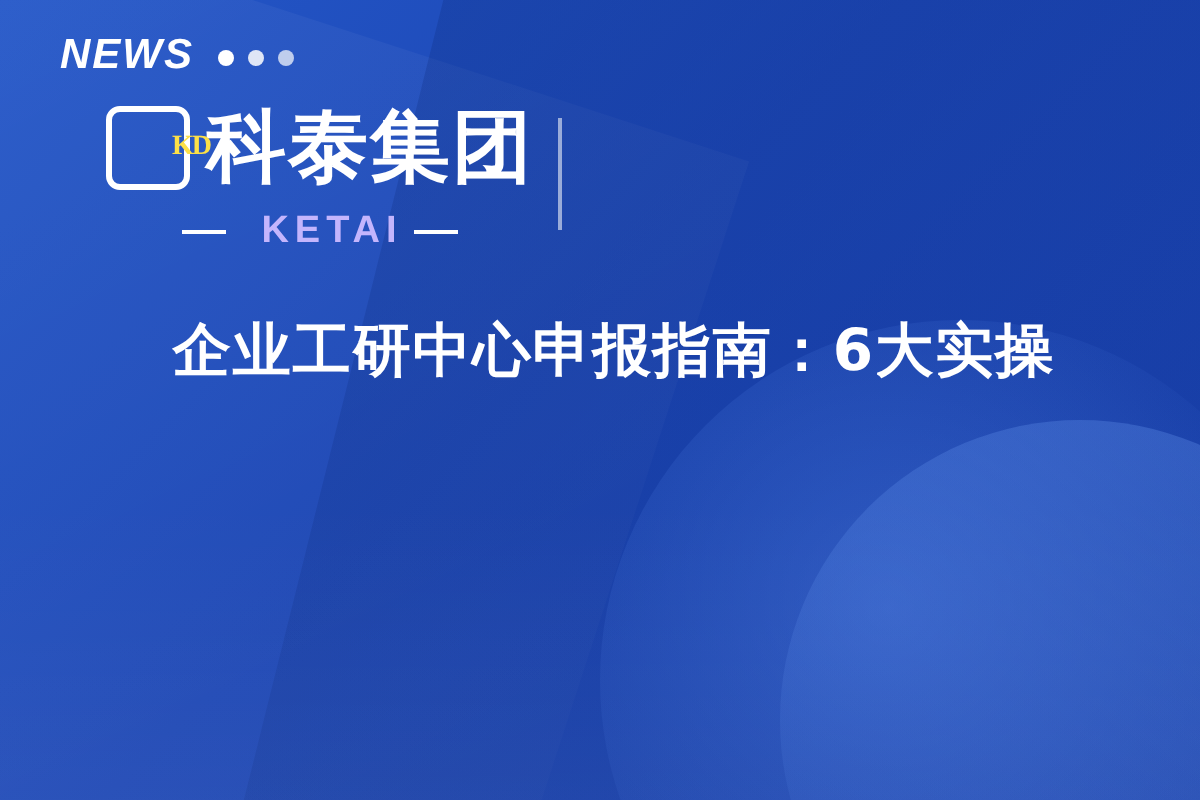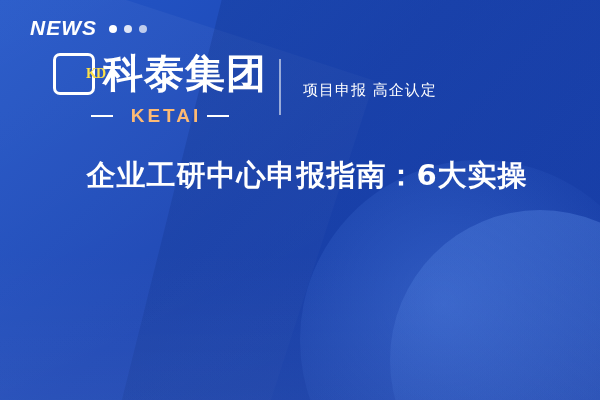--- a/index.html
+++ b/index.html
@@ -155,21 +155,21 @@
     gap: 6px;
     width: 100%;
   }
   .logo-bottom .bar {
     display: block;
     width: 22px;
     height: 2px;
     background: #ffffff;
   }
   .logo-en {
-    color: #fdba74;
+    color: #c4b5fd;
     font-size: 19px;
     font-weight: bold;
     letter-spacing: 3px;
     font-family: "Liberation Sans", sans-serif;
     white-space: nowrap;
     margin-left: 12px;
   }
   .divider {
     width: 2px;
     height: 56px;
@@ -246,20 +246,19 @@
       <div class="logo-bottom">
         <span class="bar"></span>
         <span class="logo-en">KETAI</span>
         <span class="bar"></span>
       </div>
     </div>
 
     <div class="divider"></div>
 
     <div class="slogan">
-      <div class="slogan-sub">项目申报 高企认定</div>
     </div>
   </div>
 
   <div class="headline">
     <div class="headline-line">企业工研中心申报指南：6大实操</div>
   </div>
 </div>
 
 </body></html>

